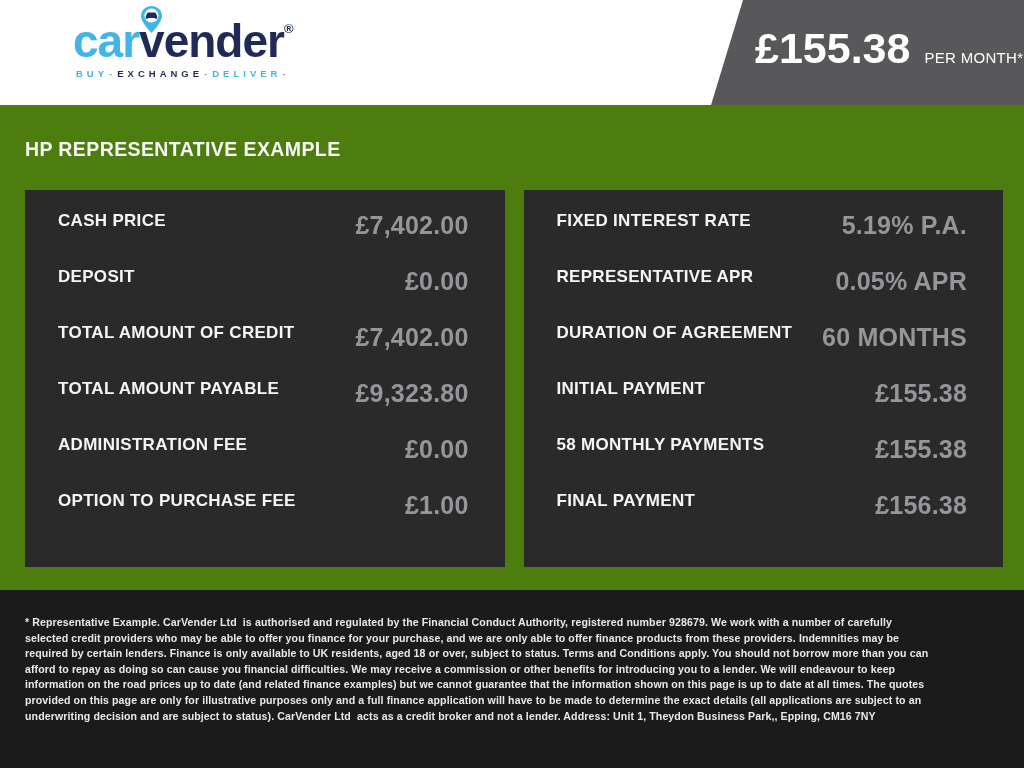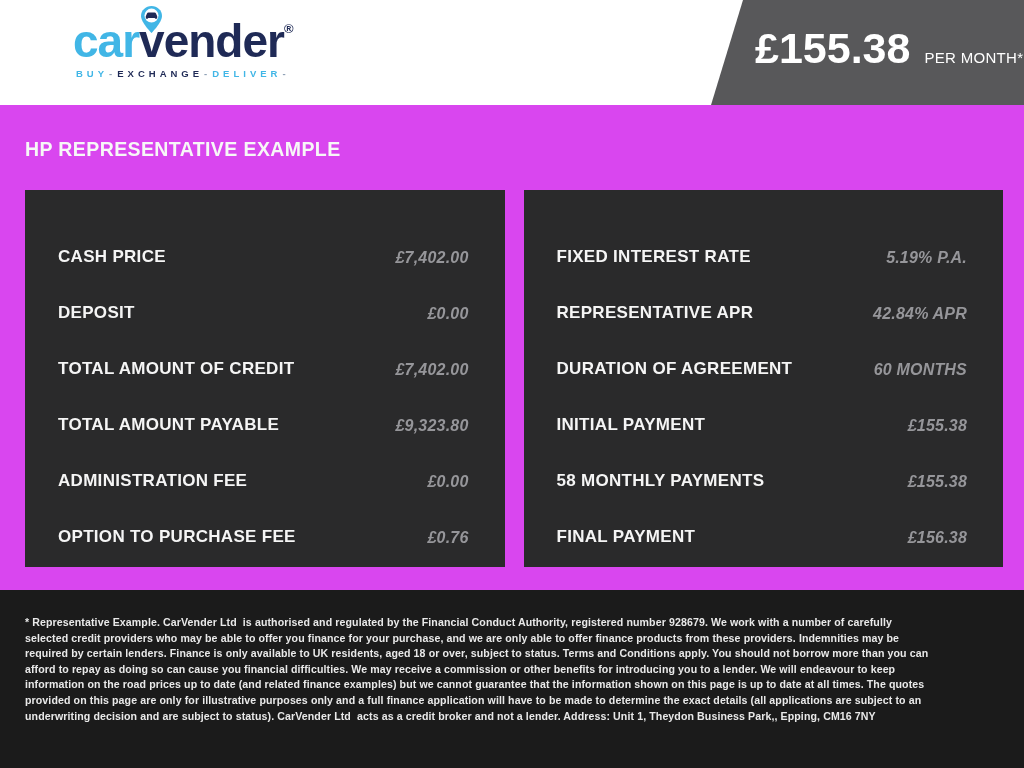--- a/index.html
+++ b/index.html
@@ -81,21 +81,21 @@
     font-size: 15px;
     font-weight: normal;
     margin-left: 14px;
     letter-spacing: 0.3px;
   }
 
   
   .main {
     width: 1024px;
     height: 485px;
-    background: #d946ef;
+    background: #4d7c0f;
   }
   .main-title {
     padding: 33px 0 0 25px;
     color: #f7f7f7;
     font-size: 19.5px;
     font-weight: bold;
     letter-spacing: 0.4px;
   }
   .panels {
     display: flex;
@@ -106,39 +106,38 @@
     flex: 1;
     height: 377px;
     background: #2a2a2b;
     display: flex;
     flex-direction: column;
     justify-content: center;
   }
   .row {
     height: 56px;
     display: flex;
-    align-items: flex-end;
+    align-items: flex-start;
     justify-content: space-between;
     padding: 0 36px 0 33px;
   }
   .row-label {
     color: #f5f5f5;
     font-size: 17px;
     font-weight: bold;
     letter-spacing: 0.3px;
     white-space: nowrap;
   }
   .row-value {
     color: #96969a;
-    font-size: 16px;
+    font-size: 25px;
     font-weight: bold;
     letter-spacing: 0.2px;
     white-space: nowrap;
     text-align: right;
-    font-style: italic;
   }
 
   
   .footer {
     width: 1024px;
     height: 178px;
     background: #1b1b1b;
     padding: 25px 43px 0 25px;
   }
   .disclaimer {
@@ -194,32 +193,32 @@
       <div class="row">
         <span class="row-label">TOTAL AMOUNT PAYABLE</span>
         <span class="row-value">£9,323.80</span>
       </div>
       <div class="row">
         <span class="row-label">ADMINISTRATION FEE</span>
         <span class="row-value">£0.00</span>
       </div>
       <div class="row">
         <span class="row-label">OPTION TO PURCHASE FEE</span>
-        <span class="row-value">£0.76</span>
+        <span class="row-value">£1.00</span>
       </div>
     </div>
 
     <div class="panel">
       <div class="row">
         <span class="row-label">FIXED INTEREST RATE</span>
         <span class="row-value">5.19% P.A.</span>
       </div>
       <div class="row">
         <span class="row-label">REPRESENTATIVE APR</span>
-        <span class="row-value">42.84% APR</span>
+        <span class="row-value">0.05% APR</span>
       </div>
       <div class="row">
         <span class="row-label">DURATION OF AGREEMENT</span>
         <span class="row-value">60 MONTHS</span>
       </div>
       <div class="row">
         <span class="row-label">INITIAL PAYMENT</span>
         <span class="row-value">£155.38</span>
       </div>
       <div class="row">

